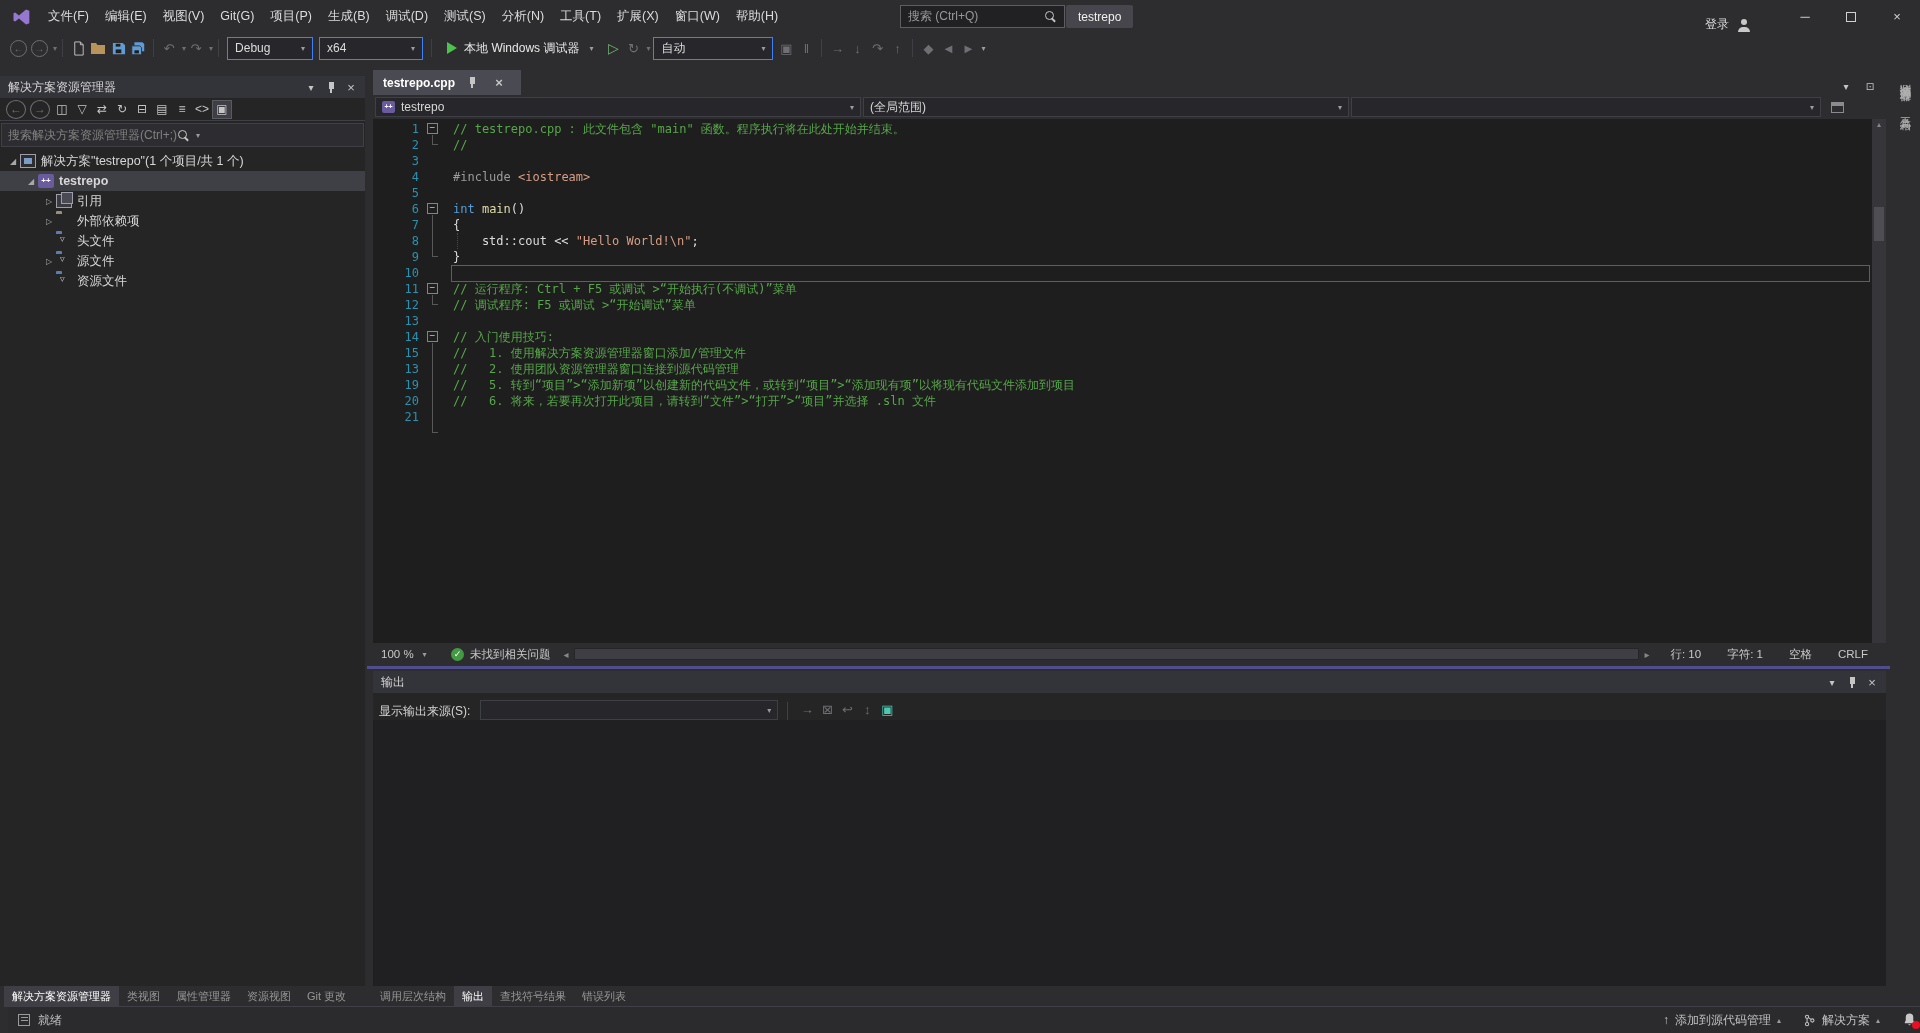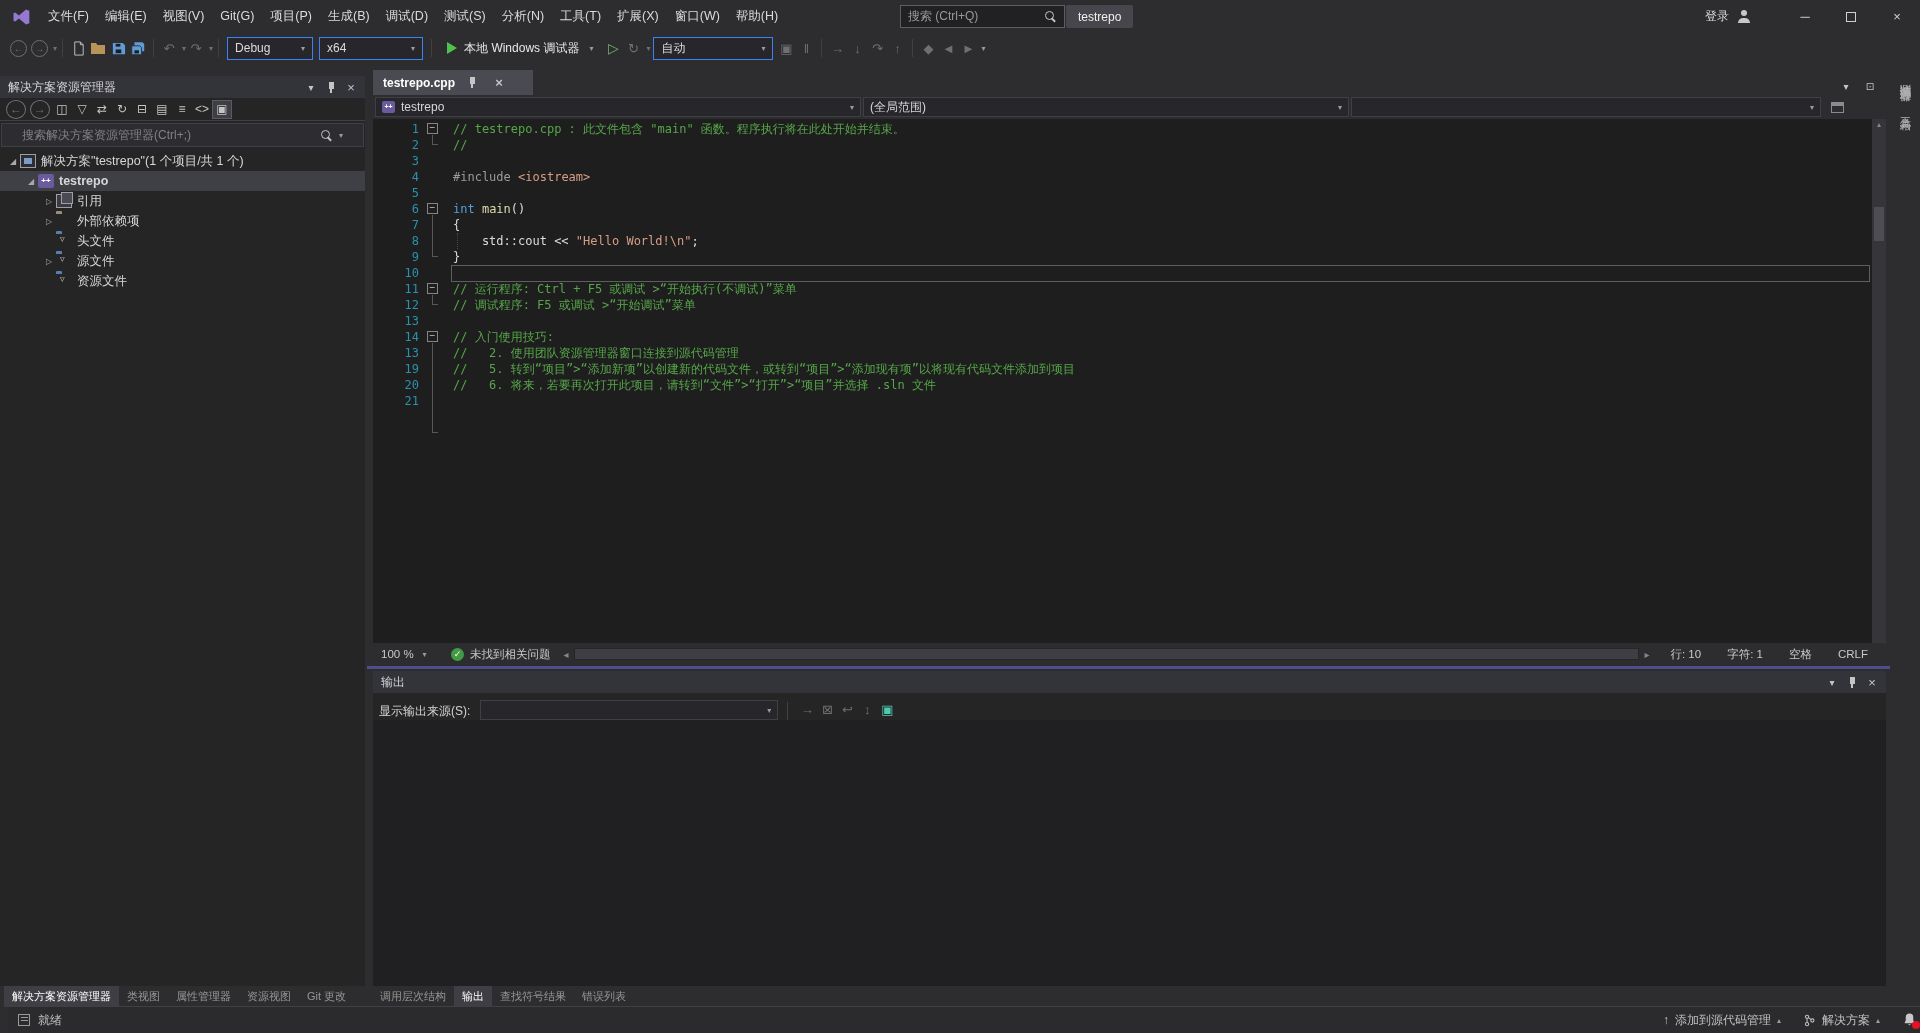--- a/index.html
+++ b/index.html
@@ -12,21 +12,21 @@
   .vs-logo{width:26px;height:20px;margin:0 6px 0 8px;flex:none}
   .menubar{display:flex;align-items:center}
   .menu-item{padding:0 8px;height:33px;line-height:33px;color:#dcdcdc;font-size:12.5px;cursor:default}
   .qsearch{position:absolute;left:900px;top:5px;width:165px;height:23px;background:#212124;border:1px solid #5d5d62;
     display:flex;align-items:center;justify-content:space-between;padding:0 7px;color:#989898}
   .mag{position:relative;width:13px;height:13px;display:inline-block;flex:none}
   .mag::before{content:"";position:absolute;width:7px;height:7px;border:1.5px solid #c5c5c5;border-radius:50%;left:1px;top:1px}
   .mag::after{content:"";position:absolute;width:5px;height:1.5px;background:#c5c5c5;transform:rotate(45deg);left:7px;top:9px}
   .sol-badge{position:absolute;left:1066px;top:5px;height:23px;padding:0 12px;background:#46464c;color:#f0f0f0;
     display:flex;align-items:center;border-radius:2px}
-  .signin{position:absolute;left:1705px;top:0;height:33px;display:flex;align-items:center;gap:7px;color:#d8d8d8}
+  .signin{position:absolute;left:1705px;top:0;height:33px;display:flex;align-items:flex-end;gap:7px;color:#d8d8d8}
   .person{position:relative;width:15px;height:15px;display:inline-block}
   .person::before{content:"";position:absolute;left:4.5px;top:1px;width:6px;height:6px;border-radius:50%;background:#c8c8c8}
   .person::after{content:"";position:absolute;left:1.5px;top:8.5px;width:12px;height:5px;border-radius:6px 6px 0 0;background:#c8c8c8}
   .win-controls{position:absolute;right:0;top:0;height:33px;display:flex}
   .win-btn{width:46px;height:33px;display:flex;align-items:center;justify-content:center;color:#d0d0d0;font-size:13px}
   .maxbox{width:10px;height:10px;border:1px solid #d0d0d0}
 
   
   .toolbar{position:absolute;left:0;top:33px;width:100%;height:30px;display:flex;align-items:center;padding-left:8px;background:#2d2d30}
   .tb-sep{width:1px;height:18px;background:#3f3f46;margin:0 5px;flex:none}
@@ -49,21 +49,21 @@
   .panel-head .title{flex:1}
   .hd-ic{width:20px;height:18px;display:flex;align-items:center;justify-content:center;color:#c5c5c5;font-size:10px}
   .pin{position:relative;width:13px;height:13px;display:inline-block}
   .pin::before{content:"";position:absolute;width:5px;height:7px;background:#c5c5c5;left:4px;top:1px}
   .pin::after{content:"";position:absolute;width:1.5px;height:4px;background:#c5c5c5;left:5.7px;top:8px}
   .se-toolbar{height:23px;display:flex;align-items:center;padding:0 4px;border-bottom:1px solid #3f3f46;flex:none}
   .sei{min-width:20px;height:19px;display:flex;align-items:center;justify-content:center;color:#c5c5c5;font-size:12px;flex:none}
   .sei.dim{color:#6e6e73}
   .sei.pressed{background:#3e3e45;border:1px solid #5a5a60}
   .se-search{height:24px;margin:2px 1px;background:#2d2d31;border:1px solid #3f3f46;display:flex;align-items:center;
-    justify-content:space-between;padding:0 20px;color:#808080;flex:none}
+    padding:0 6px;color:#808080;flex:none}
   .tree{flex:1;overflow:hidden;padding-top:2px}
   .tree-row{display:flex;align-items:center;height:20px;padding-right:4px;color:#d7d7d7;font-size:12.5px}
   .tree-row.selected{background:#3f3f46}
   .expander{width:14px;flex:none;color:#a8a8a8;font-size:8px;text-align:center}
   .ticon{width:16px;height:14px;flex:none;margin-right:5px;position:relative}
   .tlabel{white-space:nowrap}
   .tlabel.bold{font-weight:bold}
   .icon-solution{border:1px solid #9d9dab;background:#2d2d30}
   .icon-solution::after{content:"";position:absolute;left:3px;top:3px;right:3px;bottom:3px;background:#7a9cc6}
   .icon-cpp-project{background:#6a5a9e;border-radius:2px;color:#fff;font-size:8px;font-weight:bold;text-align:center;line-height:14px}
@@ -71,21 +71,21 @@
   .icon-references::after{content:"";position:absolute;left:4px;top:-3px;width:10px;height:10px;border:1px solid #9d9dab;background:#4a4a52}
   .fold{width:15px;height:10px;background:#8a97ad;border-radius:1px;position:relative;margin-top:3px}
   .fold::before{content:"";position:absolute;top:-3px;left:0;width:6px;height:3px;background:inherit;border-radius:1px 1px 0 0}
   .icon-ext-deps .fold{background:#9a8f74}
   .icon-filter-folder .fold{background:#5a7db0}
   .icon-filter-folder .fold::after{content:"▽";position:absolute;color:#e8e8e8;font-size:6px;left:4px;top:0.5px}
 
   
   .editor{position:absolute;left:373px;top:70px;width:1513px;height:595px}
   .doc-tabs{position:absolute;left:0;top:0;right:0;height:25px;display:flex;align-items:flex-end}
-  .doc-tab{height:25px;background:#4a4a52;color:#ffffff;display:flex;align-items:center;gap:7px;padding:0 24px 0 10px;font-weight:bold}
+  .doc-tab{height:25px;background:#4a4a52;color:#ffffff;display:flex;align-items:center;gap:7px;padding:0 12px 0 10px;font-weight:bold}
   .doc-tab .hd-ic{height:25px}
   .tabs-right{margin-left:auto;display:flex;align-items:center;gap:4px;padding-right:6px;color:#c5c5c5}
   .navbar{position:absolute;left:0;top:25px;right:0;height:24px;background:#2d2d30;display:flex;align-items:center;padding:1px 2px}
   .nav-combo{height:20px;background:#27272b;border:1px solid #3f3f46;display:flex;align-items:center;padding:0 6px;margin-right:2px;color:#d7d7d7}
   .nav-combo .chev{margin-left:auto}
   .cpp-ico{width:13px;height:12px;background:#6a5a9e;border-radius:2px;color:#fff;font-size:7px;font-weight:bold;text-align:center;line-height:12px;margin-right:6px;flex:none}
   .split-handle{width:13px;height:11px;border:1px solid #8a8a90;border-top:4px solid #8a8a90;margin-left:8px}
   .code-area{position:absolute;left:0;top:49px;right:0;bottom:22px;background:#1e1e1e;overflow:hidden}
   .code-lines{position:absolute;left:0;top:0;right:14px;bottom:0;padding-top:2px}
   .code-line{display:flex;height:16px;line-height:16px;position:relative;font-size:12px}
@@ -458,20 +458,25 @@
             <span class="ctext"></span>
           </div>
           <div class="code-line">
             <span class="ln">14</span>
             <span class="oc">
               <span class="obox">−</span>
             </span>
             <span class="ctext"><span class="tok-comment">// 入门使用技巧: </span></span>
           </div>
           <div class="code-line">
+            <span class="ln">15</span>
+            <span class="oc"></span>
+            <span class="ctext"><span class="tok-comment">//   1. 使用解决方案资源管理器窗口添加/管理文件</span></span>
+          </div>
+          <div class="code-line">
             <span class="ln">13</span>
             <span class="oc"></span>
             <span class="ctext"><span class="tok-comment">//   2. 使用团队资源管理器窗口连接到源代码管理</span></span>
           </div>
           <div class="code-line">
             <span class="ln">19</span>
             <span class="oc"></span>
             <span class="ctext"><span class="tok-comment">//   5. 转到“项目”&gt;“添加新项”以创建新的代码文件，或转到“项目”&gt;“添加现有项”以将现有代码文件添加到项目</span></span>
           </div>
           <div class="code-line">

